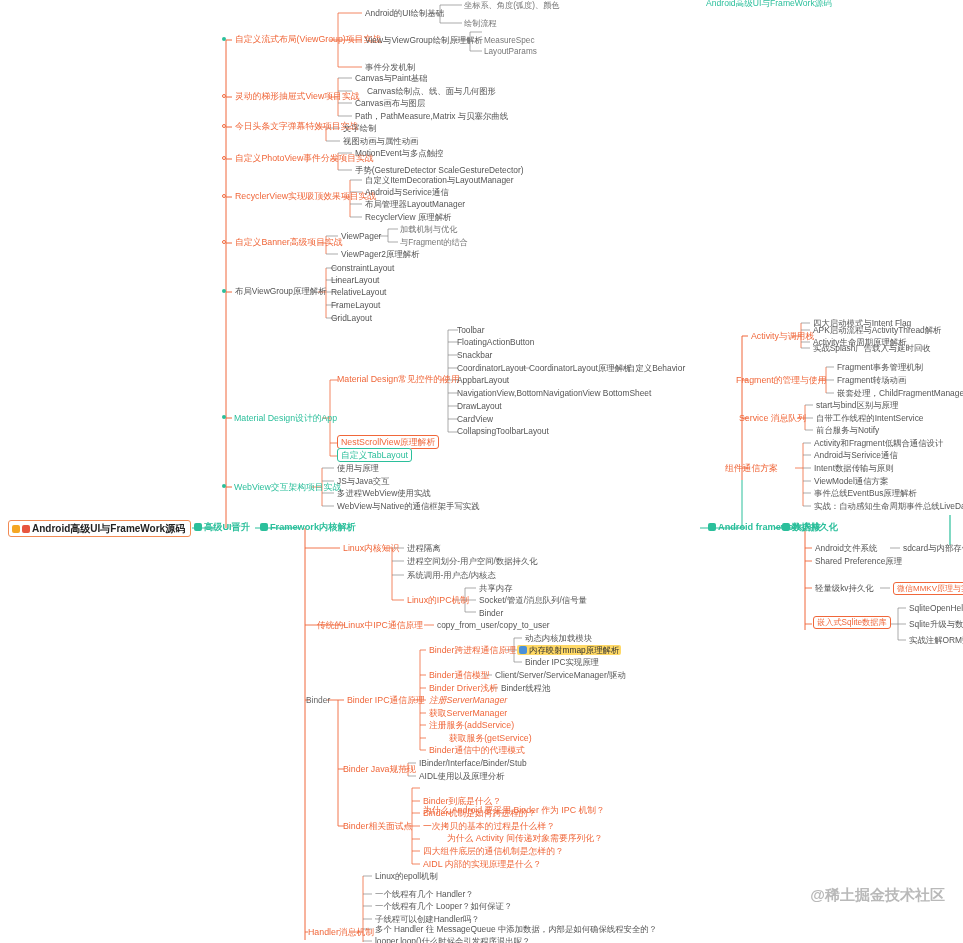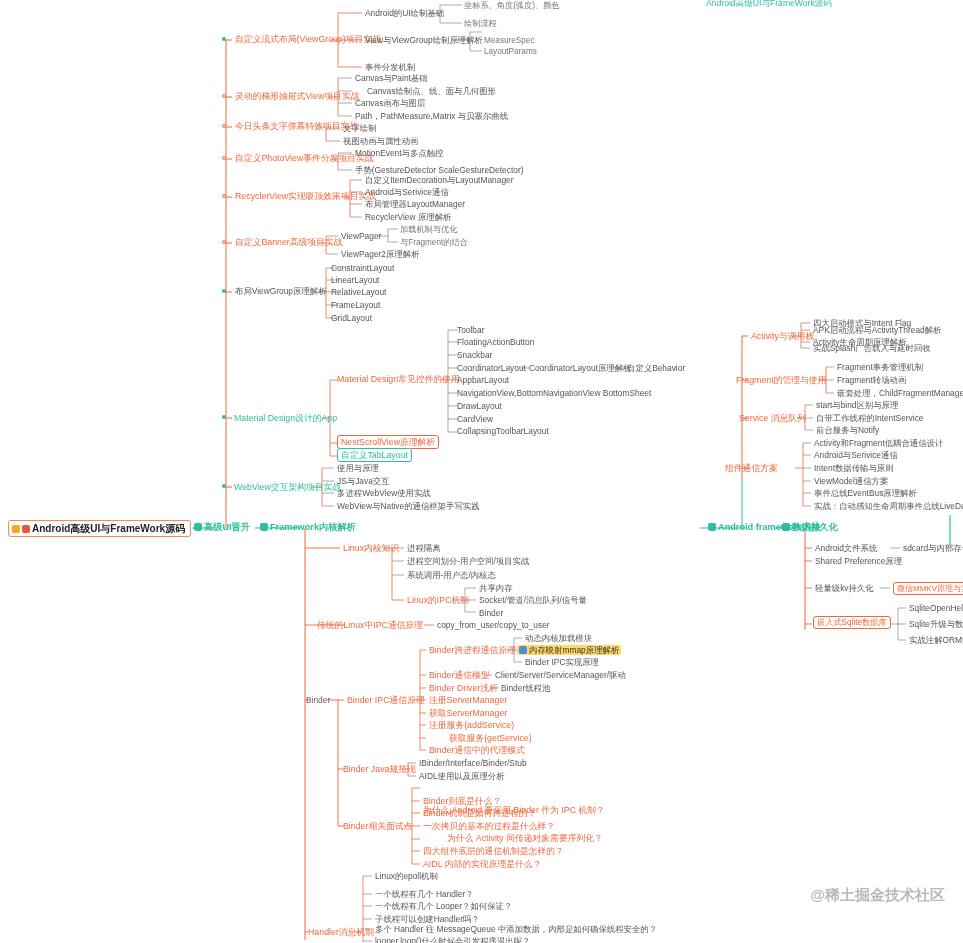--- a/index.html
+++ b/index.html
@@ -430,41 +430,41 @@
 <div class="node lvl2" style="left:336px; top:437px;"><span class="boxed">NestScrollView原理解析</span></div>
 <div class="node lvl2" style="left:336px; top:450px;"><span class="boxed-green">自定义TabLayout</span></div>
 
 <div class="node lvl3" style="left:336px; top:463px;">使用与原理</div>
 <div class="node lvl3" style="left:336px; top:476px;">JS与Java交互</div>
 <div class="node lvl3" style="left:336px; top:488px;">多进程WebView使用实战</div>
 <div class="node lvl3" style="left:336px; top:501px;">WebView与Native的通信框架手写实践</div>
 
 <div class="node lvl2" style="left:342px; top:543px;">Linux内核知识</div>
 <div class="node lvl3" style="left:406px; top:543px;">进程隔离</div>
-<div class="node lvl3" style="left:406px; top:556px;">进程空间划分-用户空间/项目实战</div>
+<div class="node lvl3" style="left:406px; top:556px;">进程空间划分-用户空间/数据持久化</div>
 <div class="node lvl3" style="left:406px; top:570px;">系统调用-用户态/内核态</div>
 <div class="node lvl2" style="left:406px; top:595px;">Linux的IPC机制</div>
 <div class="node lvl3" style="left:478px; top:583px;">共享内存</div>
 <div class="node lvl3" style="left:478px; top:595px;">Socket/管道/消息队列/信号量</div>
 <div class="node lvl3" style="left:478px; top:608px;">Binder</div>
 
 <div class="node lvl2" style="left:316px; top:620px;text-align:center;">传统的Linux中IPC通信原理</div>
 <div class="node lvl3" style="left:436px; top:620px;">copy_from_user/copy_to_user</div>
 
 <div class="node lvl3" style="left:305px; top:695px; color:#666;">Binder</div>
 <div class="node lvl2" style="left:346px; top:695px;">Binder IPC通信原理</div>
 <div class="node lvl2" style="left:428px; top:645px;">Binder跨进程通信原理</div>
 <div class="node lvl3" style="left:524px; top:633px;">动态内核加载模块</div>
 <div class="node lvl3" style="left:516px; top:645px;"><span class="hl"><span class="mini-icon ic-blue"></span><span>内存映射mmap原理解析</span></span></div>
 <div class="node lvl3" style="left:524px; top:657px;">Binder IPC实现原理</div>
 <div class="node lvl2" style="left:428px; top:670px;">Binder通信模型</div>
 <div class="node lvl3" style="left:494px; top:670px;">Client/Server/ServiceManager/驱动</div>
 <div class="node lvl2" style="left:428px; top:683px;">Binder Driver浅析</div>
 <div class="node lvl3" style="left:500px; top:683px;">Binder线程池</div>
-<div class="node lvl2" style="left:428px; top:695px;">注册ServerManager</div>
+<div class="node lvl2" style="left:428px; top:695px;font-style:italic;">注册ServerManager</div>
 <div class="node lvl2" style="left:428px; top:708px;">获取ServerManager</div>
 <div class="node lvl2" style="left:428px; top:720px;">注册服务(addService)</div>
 <div class="node lvl2" style="left:428px; top:733px;margin-left:20px;">获取服务(getService)</div>
 <div class="node lvl2" style="left:428px; top:745px;">Binder通信中的代理模式</div>
 
 <div class="node lvl2" style="left:342px; top:764px;">Binder Java规范现</div>
 <div class="node lvl3" style="left:418px; top:758px;">IBinder/Interface/Binder/Stub</div>
 <div class="node lvl3" style="left:418px; top:771px;">AIDL使用以及原理分析</div>
 
 <div class="node lvl2" style="left:342px; top:821px;">Binder相关面试点</div>

